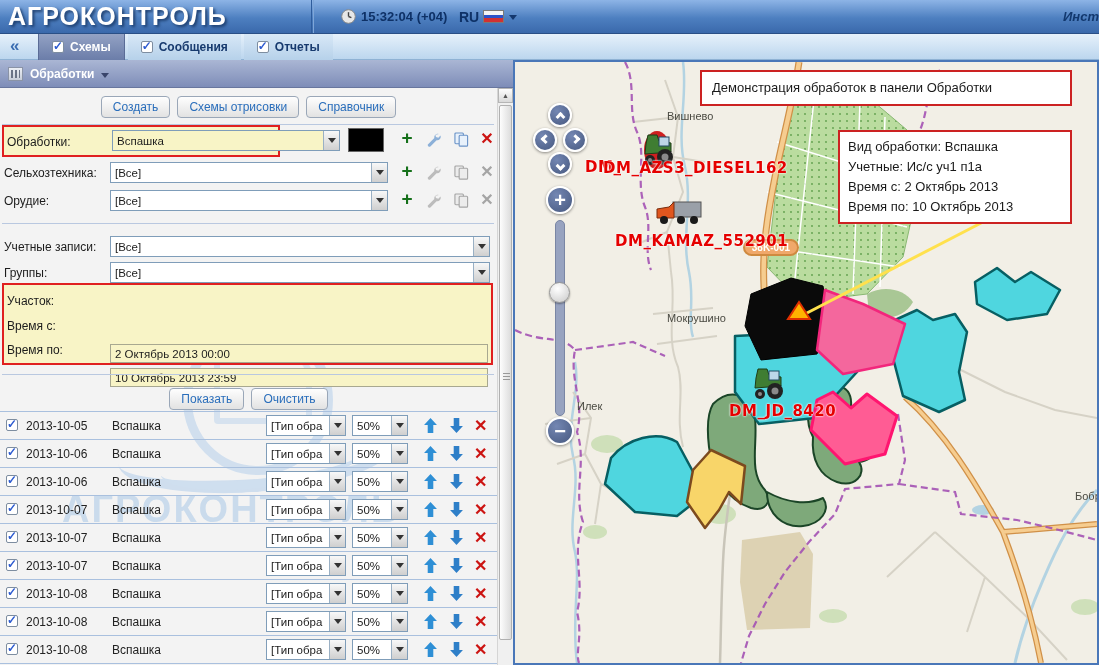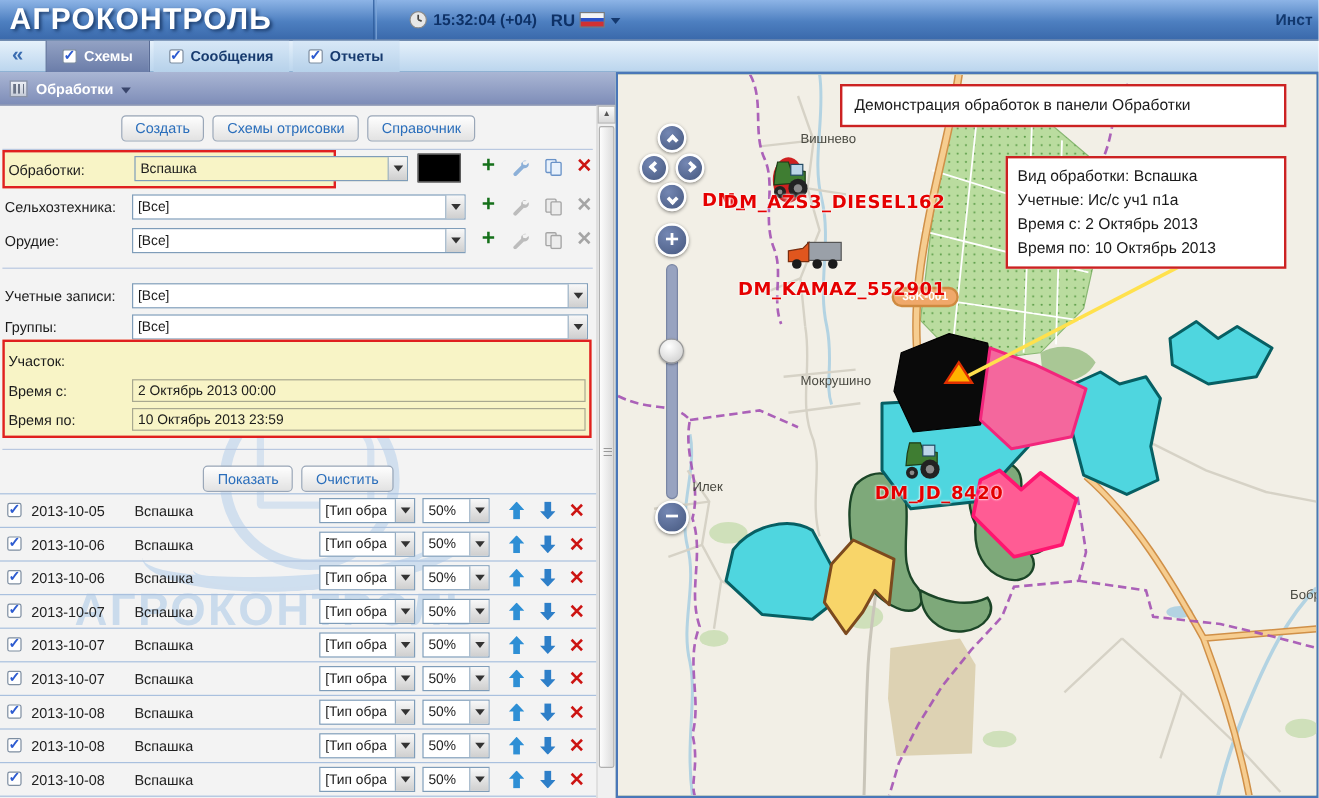--- a/index.html
+++ b/index.html
@@ -15,21 +15,21 @@
   .hdr-div { position:absolute; left:311px; top:0; height:34px; width:3px;
     border-left:1px solid #2e5c9c; border-right:1px solid #7ea6d8; }
   .clock-wrap { position:absolute; left:341px; top:9px; }
   .time-text { position:absolute; left:361px; top:9px; font-size:13px; font-weight:bold; color:#0e3166; }
   .lang-text { position:absolute; left:459px; top:9px; font-size:14px; font-weight:bold; color:#0e3166; }
   .flag { position:absolute; left:483px; top:10px; width:21px; height:13px; border:1px solid #7a7a7a; }
   .flag .f1 { height:33%; background:#f4f4f4; } .flag .f2 { height:34%; background:#2c52c8; }
   .flag .f3 { height:33%; background:#d23131; }
   .flag-caret { position:absolute; left:509px; top:15px; width:0; height:0;
     border-left:4px solid transparent; border-right:4px solid transparent; border-top:5px solid #14386e; }
-  .hdr-right { position:absolute; left:1063px; top:9px; font-size:13px; font-weight:bold; color:#12386e; white-space:nowrap; }
+  .hdr-right { position:absolute; left:1063px; top:9px; font-size:13px; font-weight:bold; color:#12386e; white-space:nowrap;font-style:italic; }
 
   
   .tabbar { position:absolute; left:0; top:34px; width:1099px; height:26px;
     background:linear-gradient(180deg,#e6f1fb 0%,#bcd6ee 100%); border-bottom:1px solid #8fb2d4; }
   .collapse { position:absolute; left:10px; top:2px; font-size:17px; font-weight:bold; color:#3a6cb0; cursor:pointer; }
   .tabs { position:absolute; left:38px; top:0; height:26px; display:flex; }
   .tab { display:inline-flex; align-items:center; gap:6px; padding:0 13px; font-size:12px; font-weight:bold;
     color:#173a6e; background:linear-gradient(180deg,#d8e8f7,#b6d1ea); margin-right:3px; cursor:pointer; }
   .tab.active { background:linear-gradient(180deg,#93a2c4,#6b7da9); color:#fff;
     border-left:1px solid #5a6c96; border-right:1px solid #5a6c96; }
@@ -67,21 +67,21 @@
     border:1px solid #9aa7b8; border-radius:4px; cursor:pointer; font-family:"Liberation Sans",sans-serif; }
 
   .flabel { position:absolute; left:4px; font-size:12px; color:#1c1c1c; white-space:nowrap; }
   .sel { position:absolute; height:21px; background:#fff; border:1px solid #7f9db9; display:flex; align-items:center; cursor:pointer; }
   .sel-text { flex:1; font-size:11.5px; color:#1c1c1c; padding-left:4px; white-space:nowrap; overflow:hidden; }
   .sel-btn { width:16px; height:100%; background:linear-gradient(180deg,#f8f8f8,#cfcfcf);
     border-left:1px solid #9ab0c4; display:flex; align-items:center; justify-content:center; }
   .sel-arr { width:0; height:0; border-left:4px solid transparent; border-right:4px solid transparent; border-top:5px solid #333; }
   .sel.yellow { background:#f8f4c6; }
   .tinput { position:absolute; height:19px; background:#f8f4c6; border:1px solid #a8a890; font-size:11.5px;
-    color:#1c1c1c; padding-left:4px; display:flex; align-items:center; }
+    color:#1c1c1c; padding-left:4px; display:flex; align-items:center;margin-top:28px; }
 
   .hl-box { position:absolute; border:2px solid #e02020; background:#f8f4c6; }
   .swatch { position:absolute; left:348px; top:40px; width:36px; height:24px; background:#000; border:1px solid #666; cursor:pointer; }
   .ic { position:absolute; width:18px; height:18px; display:flex; align-items:center; justify-content:center; cursor:pointer; }
   .plus-ic { font-size:19px; font-weight:bold; color:#15701a; line-height:16px; }
   .x-red { font-size:16px; font-weight:bold; color:#cc1412; }
   .x-gray { font-size:16px; font-weight:bold; color:#a5a5a5; }
   .icon-blue { fill:#8cb0d8; } .icon-gray { fill:#bcbcbc; }
   .docs-blue { fill:#e8f1fb; stroke:#6a93c8; stroke-width:1.2; }
   .docs-gray { fill:#ececec; stroke:#a5a5a5; stroke-width:1.2; }
@@ -100,21 +100,21 @@
   .vscroll { position:absolute; left:497px; top:28px; width:16px; height:577px; background:#f0f0f0; border-left:1px solid #d5d5d5; }
   .vs-up { height:15px; background:linear-gradient(#fdfdfd,#d9d9d9); border:1px solid #b5b5b5;
     font-size:7px; color:#555; text-align:center; line-height:13px; cursor:pointer; }
   .vs-thumb { position:absolute; left:1px; top:17px; width:13px; height:535px;
     background:linear-gradient(90deg,#fdfdfd,#dcdcdc); border:1px solid #b0b0b0; border-radius:2px; cursor:grab; }
   .vs-thumb::after { content:""; position:absolute; left:3px; top:50%; width:7px; height:7px;
     background:repeating-linear-gradient(180deg,#999 0 1px,transparent 1px 3px); }
 
   
   .map { position:absolute; left:513px; top:60px; width:586px; height:605px;
-    border:2px solid #4a77b8; background:#fef9c3; overflow:hidden; }
+    border:2px solid #4a77b8; background:#5eead4; overflow:hidden; }
   .map-inner { position:absolute; inset:0; }
   .annot { position:absolute; background:#fff; border:2px solid #cc2222; color:#1a1a1a; font-size:13px; z-index:6; }
   .annot1 { left:185px; top:8px; width:372px; height:36px; line-height:32px; padding-left:10px; }
   .annot2 { left:323px; top:68px; width:234px; height:94px; padding:5px 8px; line-height:20px; }
   .town { position:absolute; color:#4a4a42; font-size:11px; z-index:4; white-space:nowrap; }
   .vlabel { position:absolute; color:#e50000; font-weight:bold; font-size:15px; white-space:nowrap; z-index:5;
     font-family:"DejaVu Sans",sans-serif; text-shadow:0 0 2px #fff,0 0 2px #fff; letter-spacing:0.5px; }
   .badge { position:absolute; left:228px; top:177px; width:56px; height:17px; background:#f0a86a;
     border:2px solid #cf8a40; border-radius:9px; color:#fff; font-size:10px; font-weight:bold;
     text-align:center; line-height:13px; z-index:4; }

